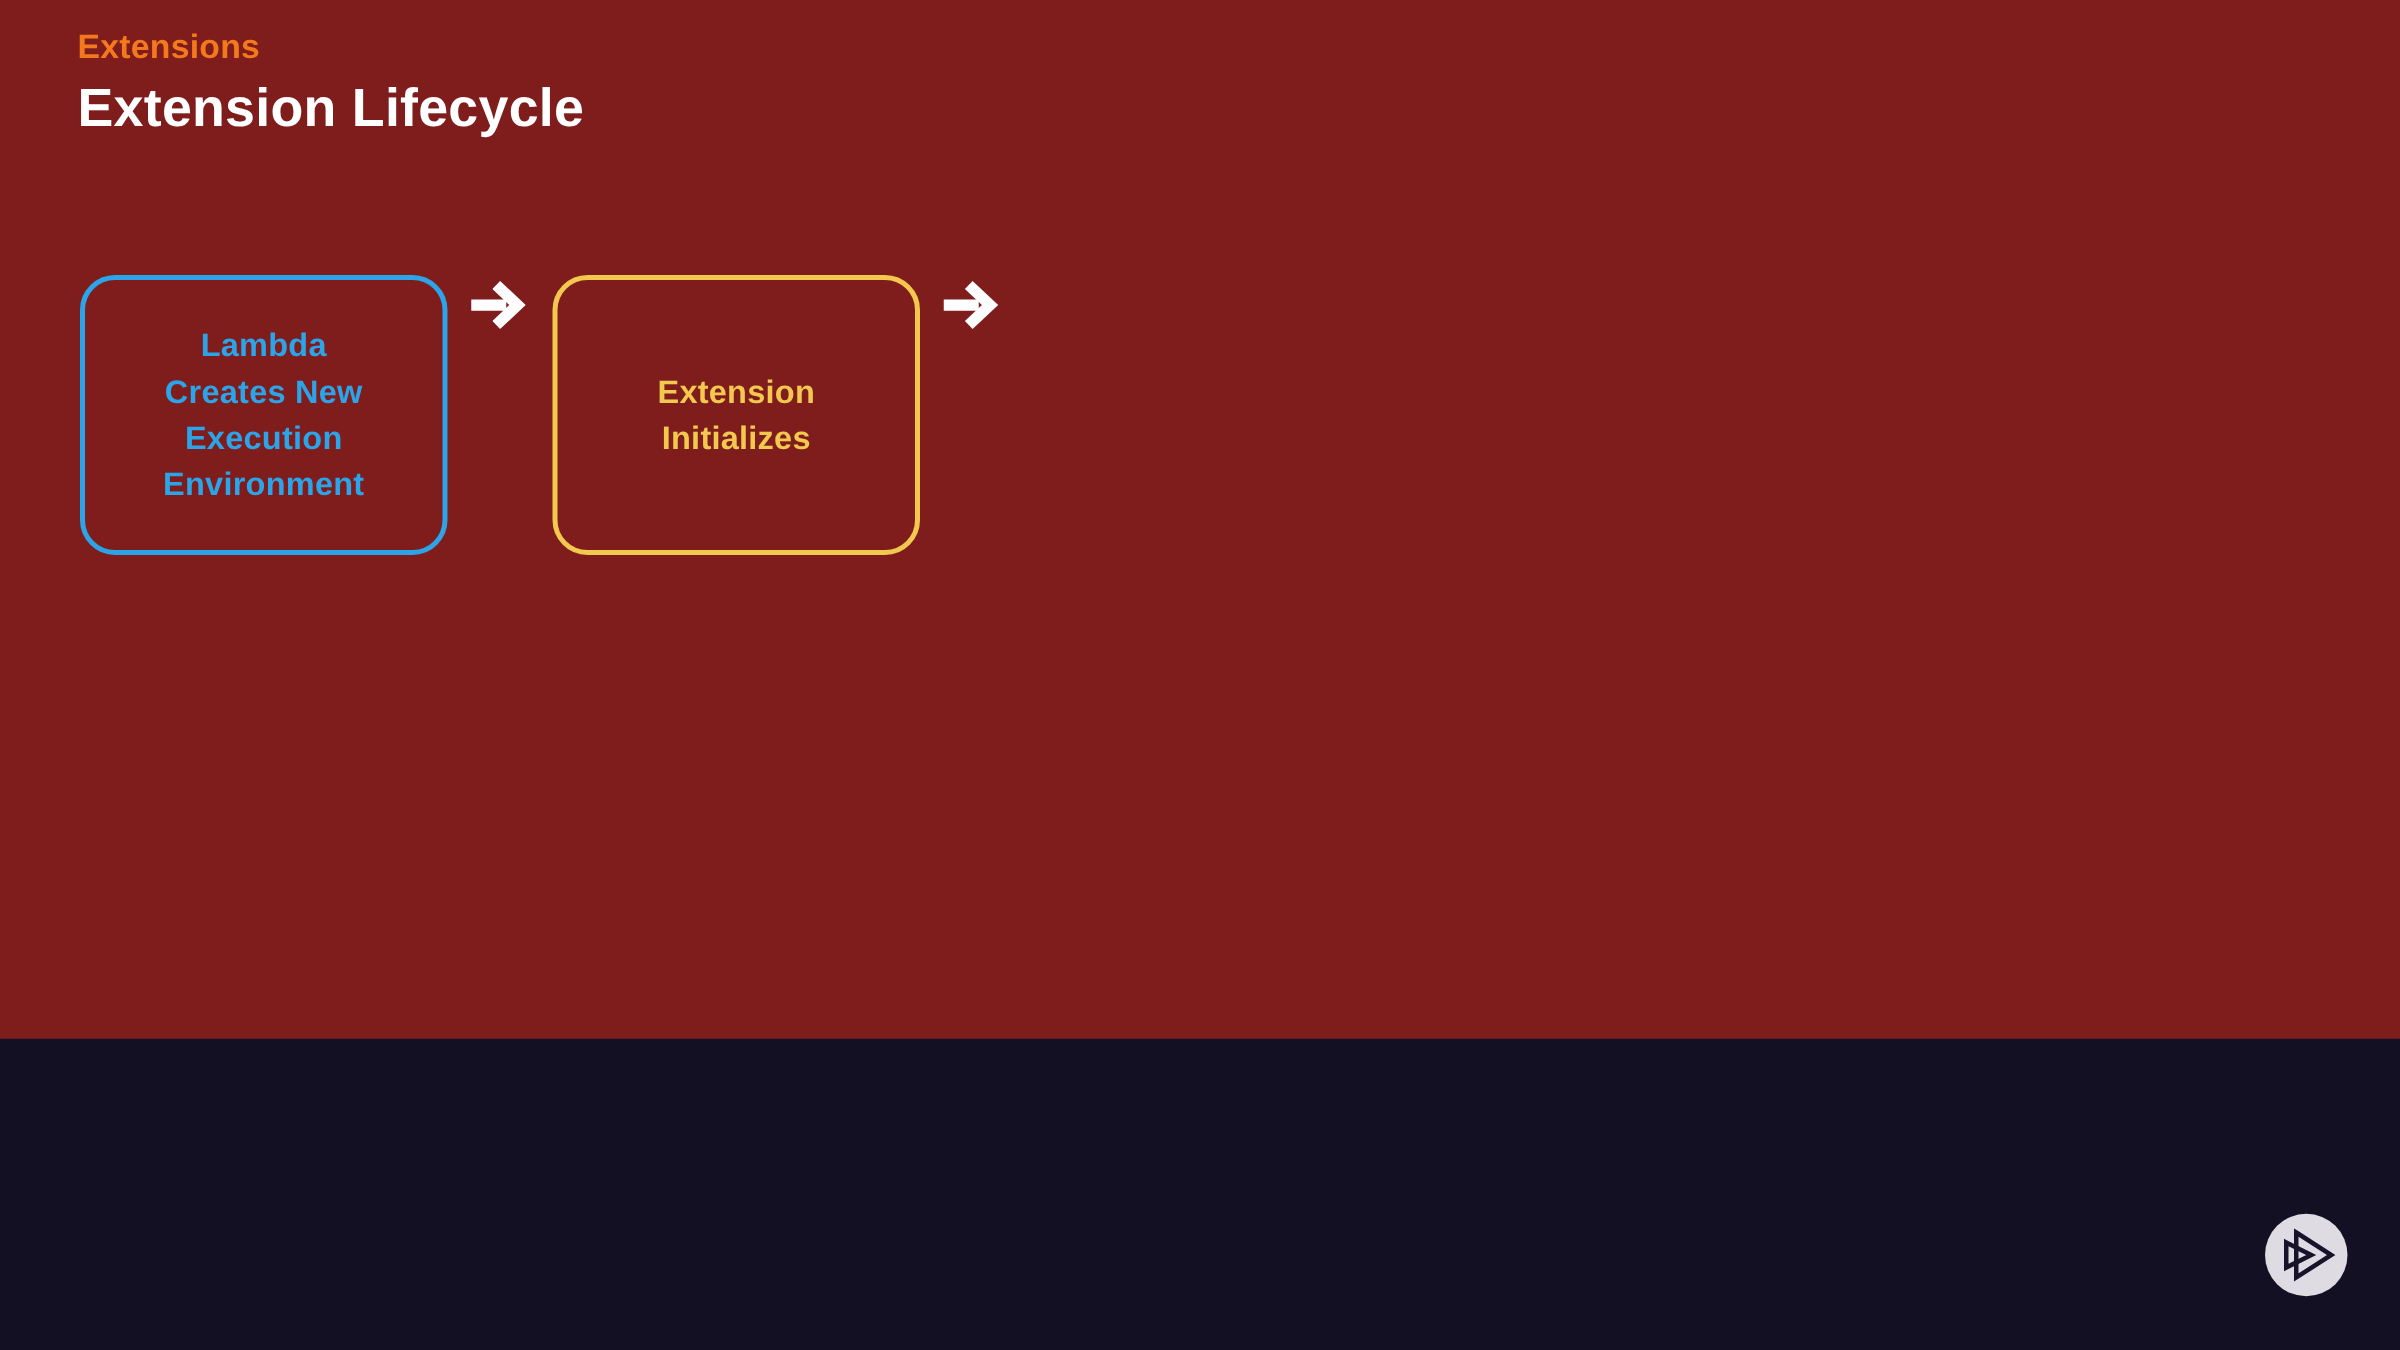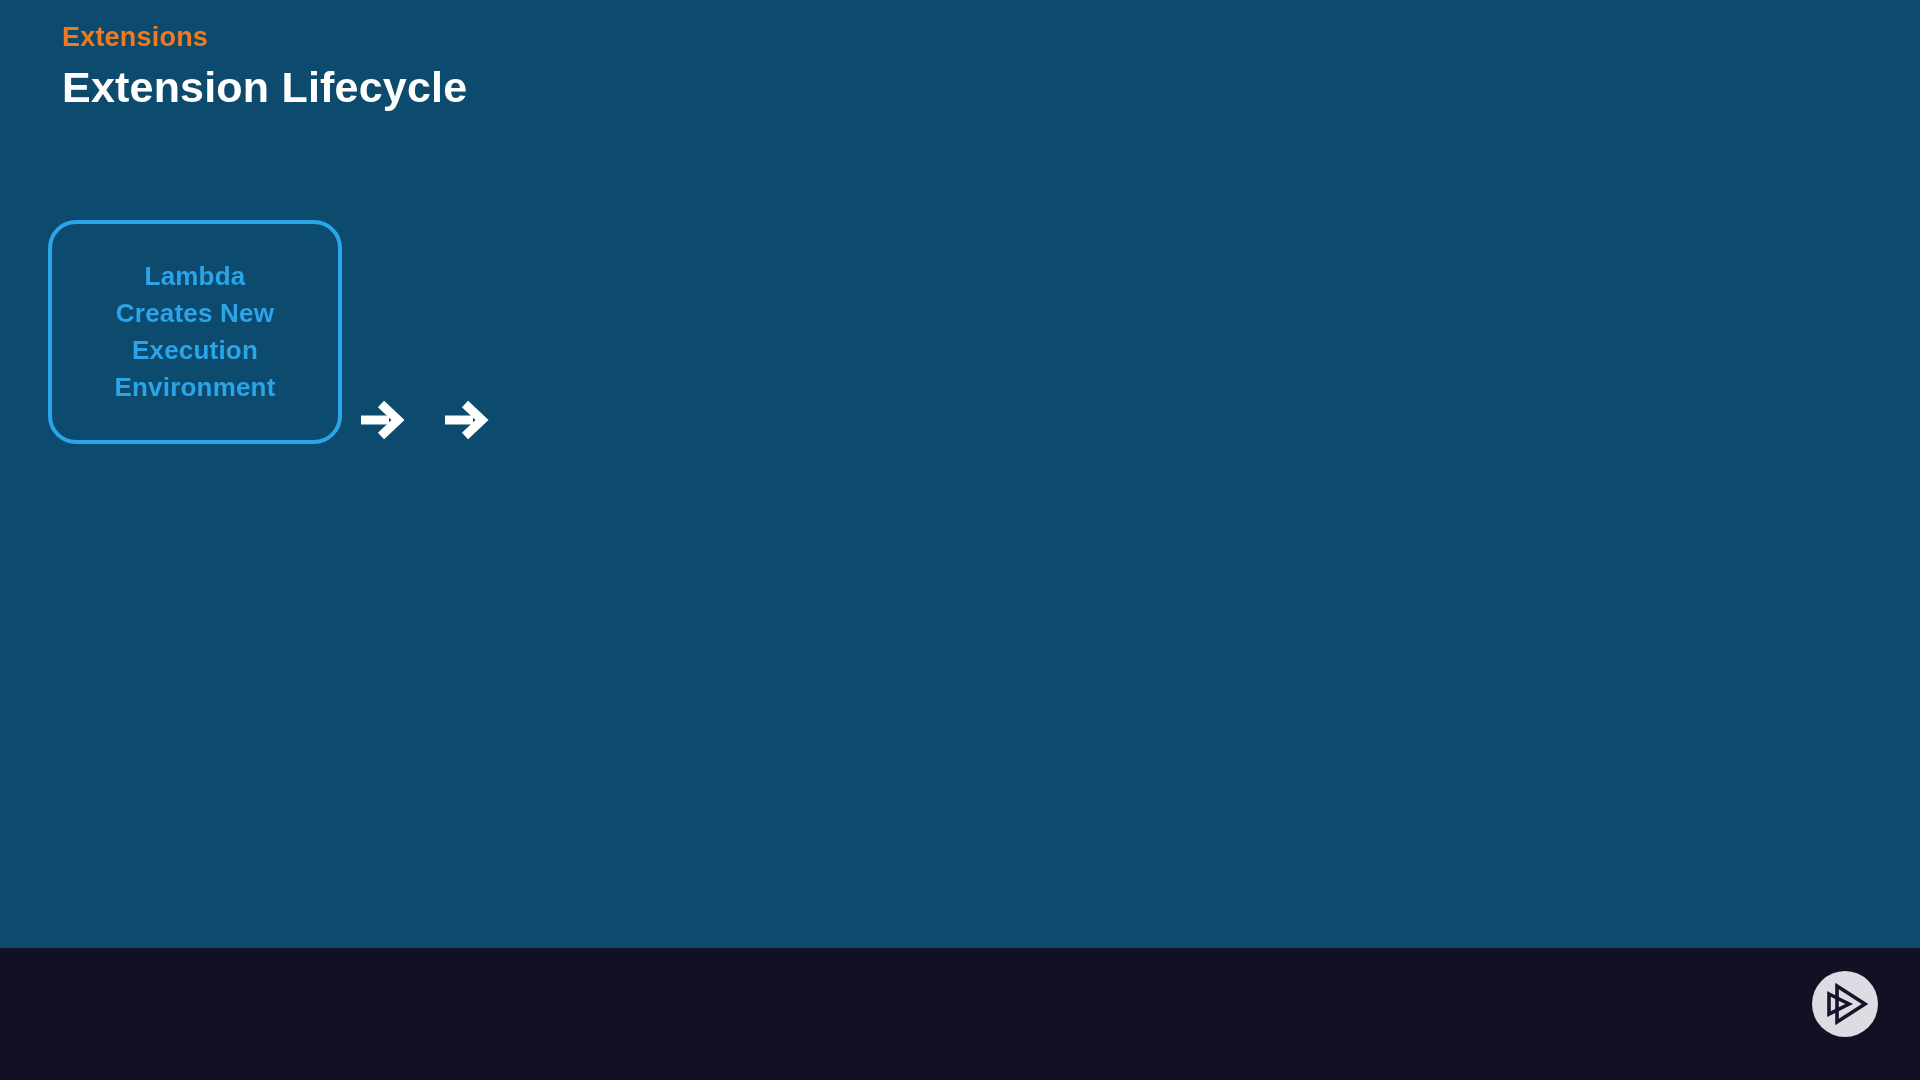--- a/index.html
+++ b/index.html
@@ -6,22 +6,22 @@
   html, body {
     width: 1920px;
     height: 1080px;
     overflow: hidden;
     background: #131024;
     font-family: "Liberation Sans", "DejaVu Sans", sans-serif;
   }
   .slide {
     position: relative;
     width: 1920px;
-    height: 948px;
-    background: #0c4a6e;
+    height: 831px;
+    background: #7f1d1d;
   }
   .header {
     position: absolute;
     left: 62px;
     top: 22px;
   }
   .eyebrow {
     color: #F4791C;
     font-size: 27px;
     font-weight: 800;
@@ -32,24 +32,24 @@
     margin-top: 11px;
     color: #FFFFFF;
     font-size: 43px;
     font-weight: 800;
     letter-spacing: 0.2px;
     line-height: 1.1;
     text-align: center;
   }
   .flow {
     position: absolute;
-    left: 48px;
+    left: 64px;
     top: 220px;
     display: flex;
-    align-items: flex-end;
+    align-items: flex-start;
   }
   .step {
     width: 294px;
     height: 224px;
     border: 4px solid;
     border-radius: 28px;
     display: flex;
     align-items: center;
     justify-content: center;
     text-align: center;
@@ -97,20 +97,24 @@
 Environment</div>
     </div>
 
     <div class="arrow-cell">
       <svg width="52" height="48" viewBox="0 0 52 48">
         <path d="M3 24 H31" stroke="#FFFFFF" stroke-width="9" fill="none"></path>
         <path d="M23 8 L40 24 L23 40" stroke="#FFFFFF" stroke-width="9" fill="none" stroke-linejoin="miter"></path>
       </svg>
     </div>
 
+    <div class="step" style="border-color: rgb(242, 200, 78);">
+      <div class="step-label" style="color: rgb(242, 200, 78);">Extension
+Initializes</div>
+    </div>
 
     <div class="arrow-cell">
       <svg width="52" height="48" viewBox="0 0 52 48">
         <path d="M3 24 H31" stroke="#FFFFFF" stroke-width="9" fill="none"></path>
         <path d="M23 8 L40 24 L23 40" stroke="#FFFFFF" stroke-width="9" fill="none" stroke-linejoin="miter"></path>
       </svg>
     </div>
 
 
   </div>

